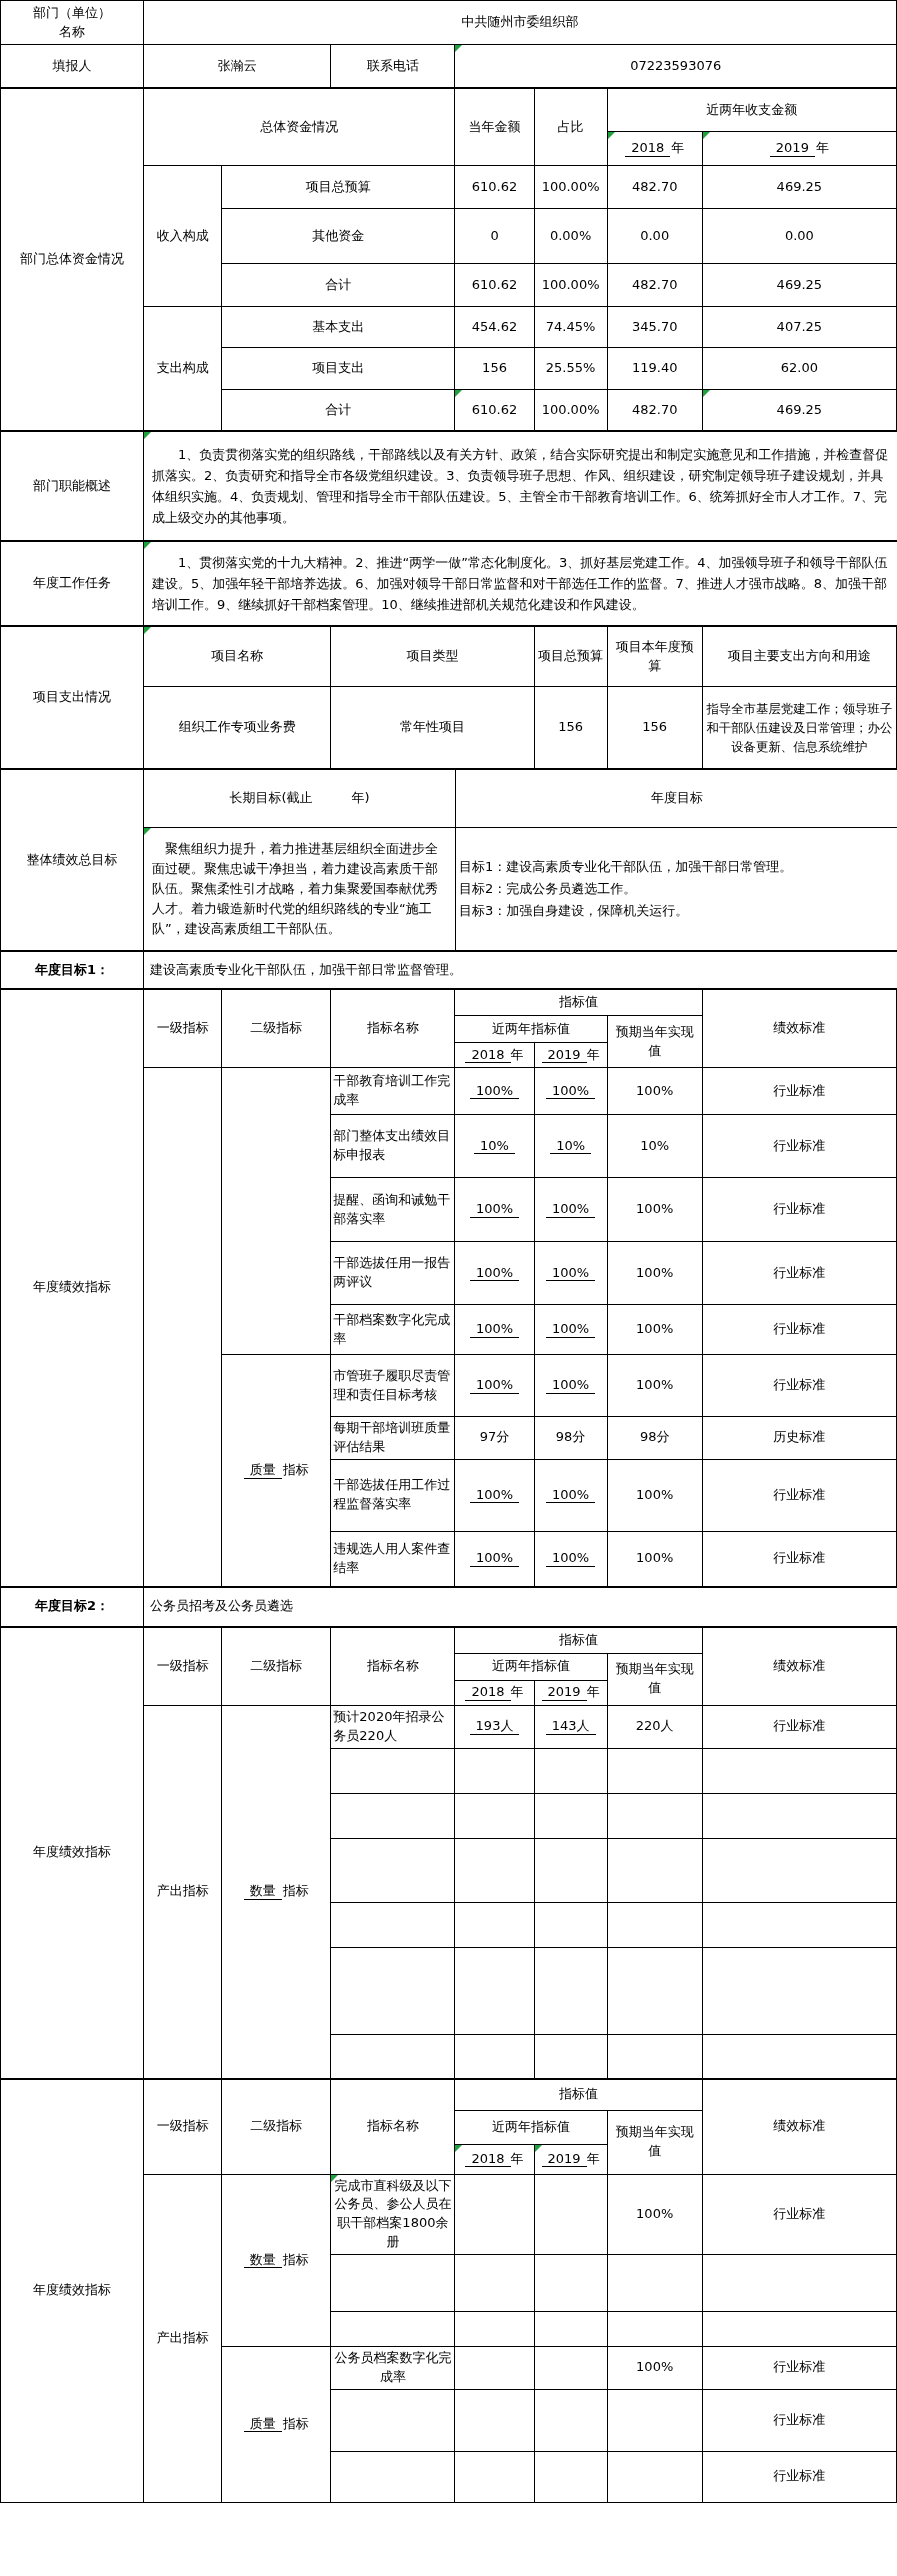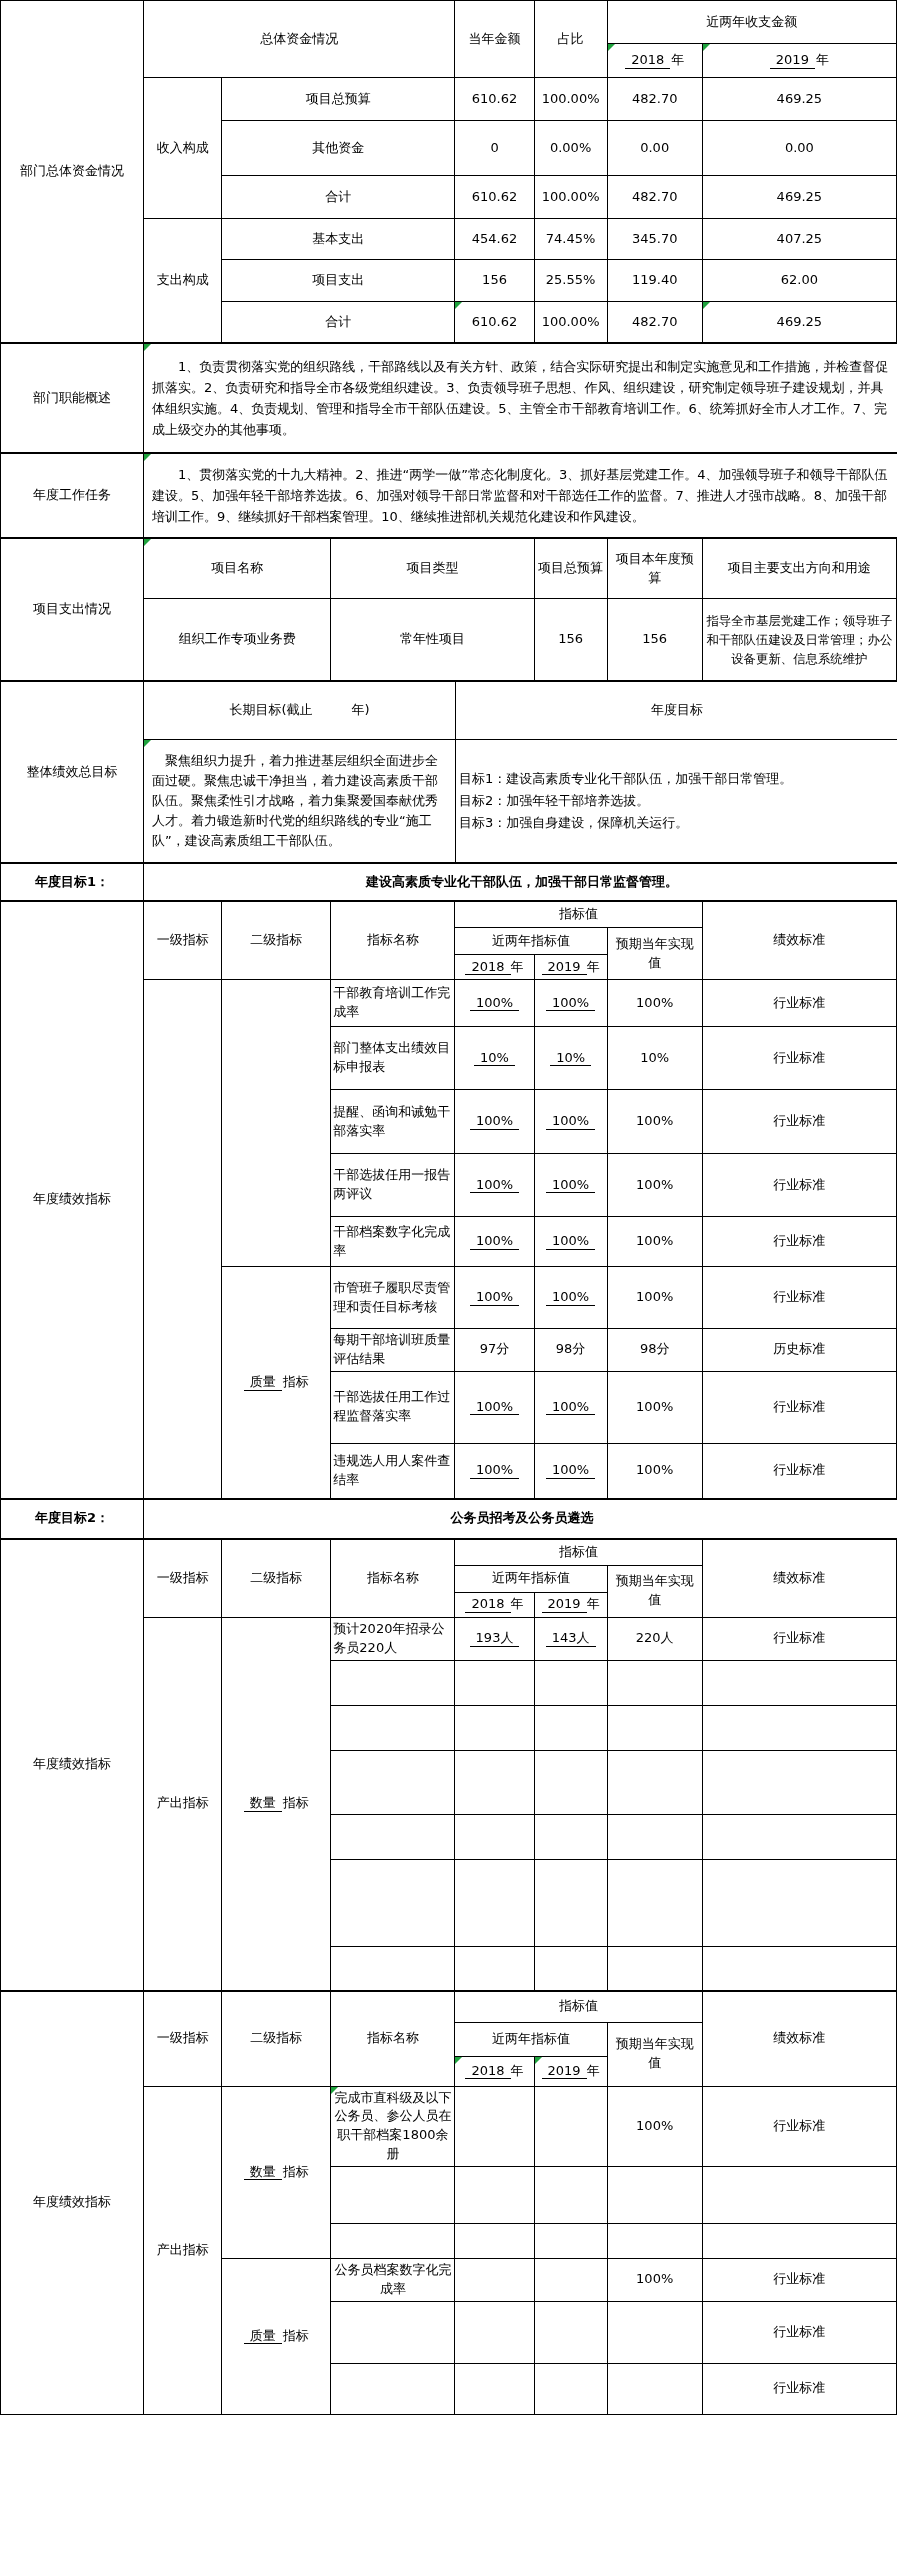--- a/index.html
+++ b/index.html
@@ -9,37 +9,62 @@
     line-height:38px;letter-spacing:1px;}
   .unitrow{height:30px;font-size:13px;text-align:right;padding:6px 6px 0 0;
     position:relative;box-sizing:border-box;}
   table{border-collapse:collapse;table-layout:fixed;width:897px;}
   td{border:1px solid #000;padding:1px 3px;font-size:13px;text-align:center;
     vertical-align:middle;position:relative;word-break:break-all;
     line-height:1.45;box-sizing:border-box;overflow:hidden;}
   .txt{text-align:left;text-indent:2em;font-size:13px;line-height:21px;padding:2px 8px;}
   .nm{text-align:left;padding:2px 2px;}
   .bold{font-weight:bold;}
-  .left{text-align:center;text-indent:0;padding-left:6px;font-weight:bold;}
+  .left{text-align:left;text-indent:0;padding-left:6px;}
   .pre{white-space:pre-line;}
   .goals div{text-align:left;line-height:22px;}
   .u{display:inline-block;border-bottom:1px solid #000;padding:0 6px;line-height:1.2;}
   .yr{margin-left:1px;}
   .small{font-size:12.4px;line-height:19px;}
   .tri{position:absolute;top:0;left:0;width:0;height:0;
     border-top:7px solid #1fa23d;border-right:7px solid transparent;}
   .ltri{position:absolute;top:42px;left:0;width:0;height:0;
     border-top:7px solid #1fa23d;border-right:7px solid transparent;}
 </style>
 </head>
 <body>
 
 <div class="sheet">
 
 
+  <table>
+    <colgroup>
+        <col style="width:143px">
+        <col style="width:78px">
+        <col style="width:109px">
+        <col style="width:124px">
+        <col style="width:79px">
+        <col style="width:73px">
+        <col style="width:95px">
+        <col style="width:194px">
+      </colgroup>
+    <tbody>
+        <tr style="height:44px">
+      <td class="pre">部门（单位）
+名称</td>
+      <td colspan="7">中共随州市委组织部</td>
+    </tr>
+    <tr style="height:43px">
+      <td>填报人</td>
+      <td colspan="2">张瀚云</td>
+      <td>联系电话</td>
+      <td colspan="4"><i class="tri"></i><span>07223593076</span></td>
+    </tr>
+  </tbody>
+    </table>
 
   <table>
     <colgroup>
         <col style="width:143px">
         <col style="width:78px">
         <col style="width:109px">
         <col style="width:124px">
         <col style="width:79px">
         <col style="width:73px">
         <col style="width:95px">
@@ -169,21 +194,21 @@
     <tbody>
         <tr style="height:58px">
       <td rowspan="2">整体绩效总目标</td>
       <td>长期目标(截止　　　年)</td>
       <td>年度目标</td>
     </tr>
     <tr style="height:123px">
       <td class="txt" style="line-height:20px;text-indent:1em"><i class="tri"></i><span>聚焦组织力提升，着力推进基层组织全面进步全面过硬。聚焦忠诚干净担当，着力建设高素质干部队伍。聚焦柔性引才战略，着力集聚爱国奉献优秀人才。着力锻造新时代党的组织路线的专业“施工队”，建设高素质组工干部队伍。</span></td>
       <td class="goals">
         <div>目标1：建设高素质专业化干部队伍，加强干部日常管理。</div>
-        <div>目标2：加强年轻干部培养选拔。</div>
+        <div>目标2：完成公务员遴选工作。</div>
         <div>目标3：加强自身建设，保障机关运行。</div>
       </td>
     </tr>
   </tbody>
     </table>
 
   <table>
     <colgroup>
         <col style="width:143px">
         <col style="width:754px">

